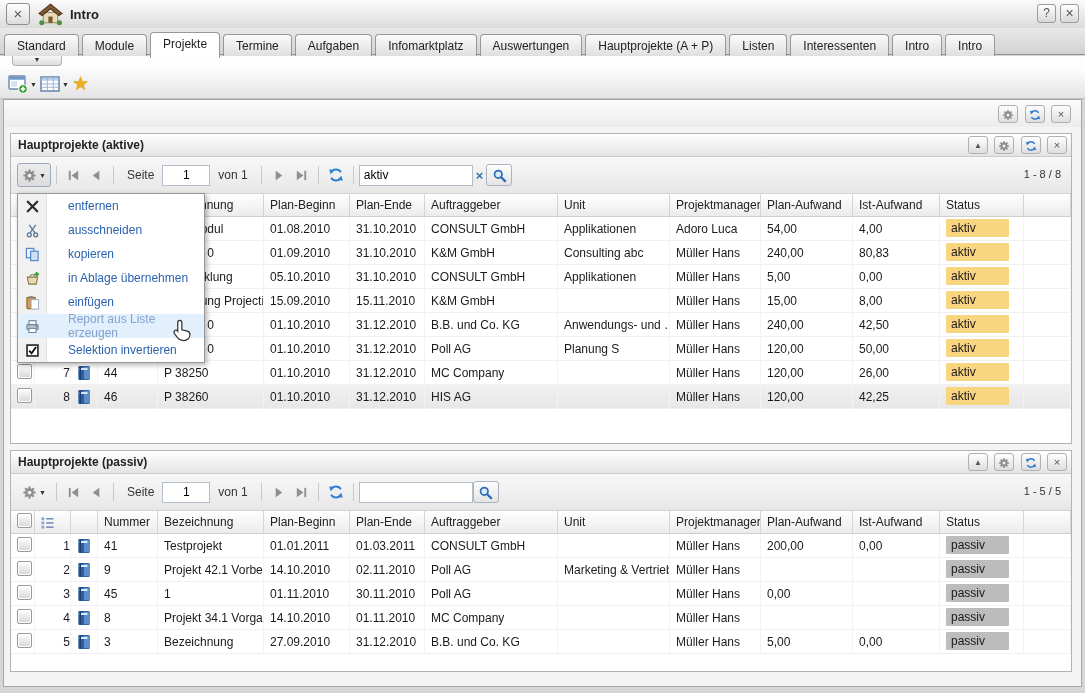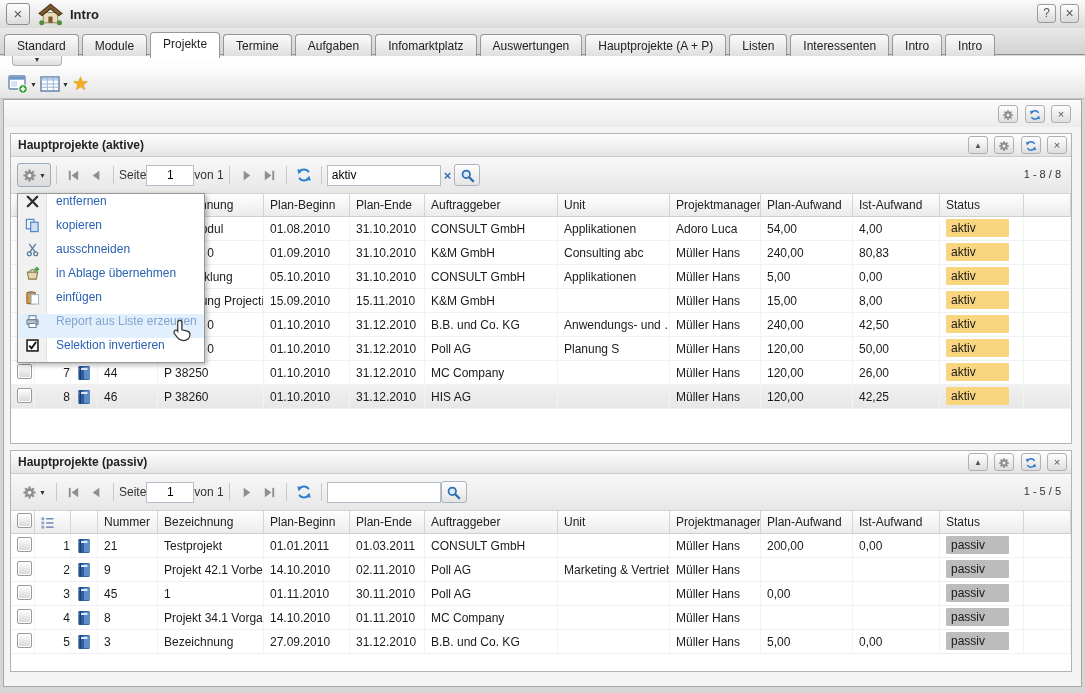--- a/index.html
+++ b/index.html
@@ -63,21 +63,21 @@
   .panel-hd .ttl{position:absolute;left:7px;top:4px;font-weight:bold;color:#222;}
   .panel-hd .btns{position:absolute;right:4px;top:2px;}
   .mini-btn .upg{font-size:8px;}
 
   
   .pager{height:37px;background:linear-gradient(#f8f8f8,#e7e7e7);border-bottom:1px solid #d2d2d2;
          position:relative;display:flex;align-items:center;padding-left:6px;box-sizing:border-box;}
   .pbtn{height:24px;border:1px solid transparent;background:transparent;border-radius:3px;padding:0 3px;vertical-align:middle;}
   .gearbtn{border:1px solid #9daabb;background:linear-gradient(#ececec,#dcdcdc);width:34px;}
   .psep{display:inline-block;width:1px;height:18px;background:#c9c9c9;margin:0 5px;}
-  .plabel{color:#333;margin:0 0;}
+  .plabel{color:#333;margin:0 8px;}
   .pinput{width:42px;height:17px;border:1px solid #b5bdc8;text-align:center;font-size:12px;
           font-family:inherit;padding:1px 2px;}
   .sinput{width:104px;height:17px;border:1px solid #b5bdc8;font-size:12px;font-family:inherit;padding:1px 4px;}
   .clear-x{color:#2f6fb8;font-weight:bold;font-size:13px;margin:0 3px;}
   .searchbtn{width:26px;height:22px;border:1px solid #aab4c0;border-radius:3px;
              background:linear-gradient(#fdfdfd,#e4e4e4);padding:0;}
   .pcount{position:absolute;right:10px;top:11px;font-size:11px;color:#333;}
 
   
   table.grid{border-collapse:separate;border-spacing:0;table-layout:fixed;width:100%;}
@@ -92,22 +92,22 @@
   td.c-n{text-align:right;padding-right:8px;padding-left:0;}
   .cbx{width:13px;height:13px;border:1px solid #9a9a9a;border-radius:2px;
        background:linear-gradient(#ffffff,#d7d7d7);box-shadow:inset 0 0 0 1px #fff;display:inline-block;}
   .status-badge{display:block;margin:1px 14px 2px 0;padding:2px 5px;border-radius:1px;}
   .status-aktiv{background:#f8d57e;}
   .status-passiv{background:#bcbcbc;}
 
   
   #context-menu{position:absolute;left:17px;top:193px;width:186px;z-index:99;
         background:#fff;border:1px solid #989898;box-shadow:2px 2px 5px rgba(0,0,0,.3);}
-  .menu-item{height:24px;display:flex;
-        background:linear-gradient(90deg,#f1f1f1 0,#f1f1f1 28px,#e0e0e0 28px,#e0e0e0 29px,#ffffff 29px);}
+  .menu-item{height:24px;display:flex;align-items:center;
+        background:linear-gradient(90deg,#f1f1f1 0,#f1f1f1 28px,#e0e0e0 28px,#e0e0e0 29px,#ffffff 29px);gap:12px;}
   .menu-item .mi-ico{width:28px;text-align:center;flex:0 0 28px;}
   .menu-item .mi-label{margin-left:10px;color:#2a61b0;}
   .menu-item.hover{background:#e2effc;}
   .menu-item.hover .mi-label{color:#84a3cd;}
   #hand-cursor{position:absolute;left:153px;top:124px;}
 </style>
 </head>
 <body>
 
 <svg width="0" height="0" style="position:absolute">
@@ -615,21 +615,21 @@
               <th></th>
             </tr>
           </thead>
           <tbody>
             <tr>
               <td class="c-cb"><span class="cbx"></span></td>
               <td class="c-n">1</td>
               <td><svg width="14" height="16" class="ic">
                   <use href="#sym-book"></use>
                 </svg></td>
-              <td>21</td>
+              <td>41</td>
               <td>Testprojekt</td>
               <td>01.01.2011</td>
               <td>01.03.2011</td>
               <td>CONSULT GmbH</td>
               <td></td>
               <td>Müller Hans</td>
               <td>200,00</td>
               <td>0,00</td>
               <td>
                 <span class="status-badge status-passiv">passiv</span>
@@ -723,29 +723,29 @@
 
   <div id="context-menu">
     <div class="menu-item">
         <span class="mi-ico"><svg width="15" height="15" class="ic">
             <use href="#sym-remove"></use>
           </svg></span>
         <span class="mi-label">entfernen</span>
       </div>
       <div class="menu-item">
         <span class="mi-ico"><svg width="15" height="15" class="ic">
+            <use href="#sym-cut"></use>
+          </svg></span>
+        <span class="mi-label">ausschneiden</span>
+      </div>
+      <div class="menu-item">
+        <span class="mi-ico"><svg width="15" height="15" class="ic">
             <use href="#sym-copy"></use>
           </svg></span>
         <span class="mi-label">kopieren</span>
-      </div>
-      <div class="menu-item">
-        <span class="mi-ico"><svg width="15" height="15" class="ic">
-            <use href="#sym-cut"></use>
-          </svg></span>
-        <span class="mi-label">ausschneiden</span>
       </div>
       <div class="menu-item">
         <span class="mi-ico"><svg width="15" height="15" class="ic">
             <use href="#sym-basket"></use>
           </svg></span>
         <span class="mi-label">in Ablage übernehmen</span>
       </div>
       <div class="menu-item">
         <span class="mi-ico"><svg width="15" height="15" class="ic">
             <use href="#sym-paste"></use>

